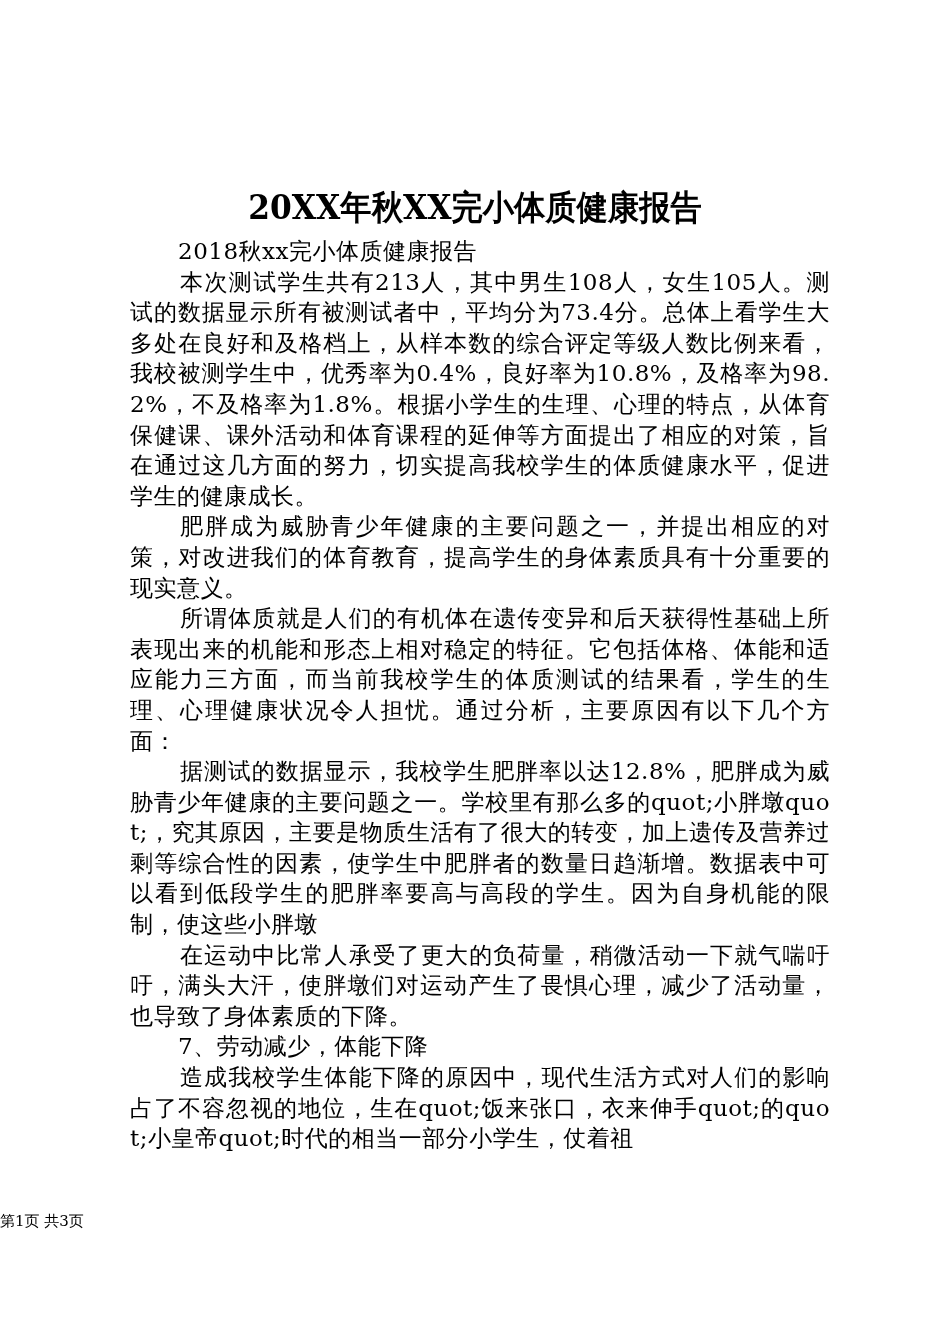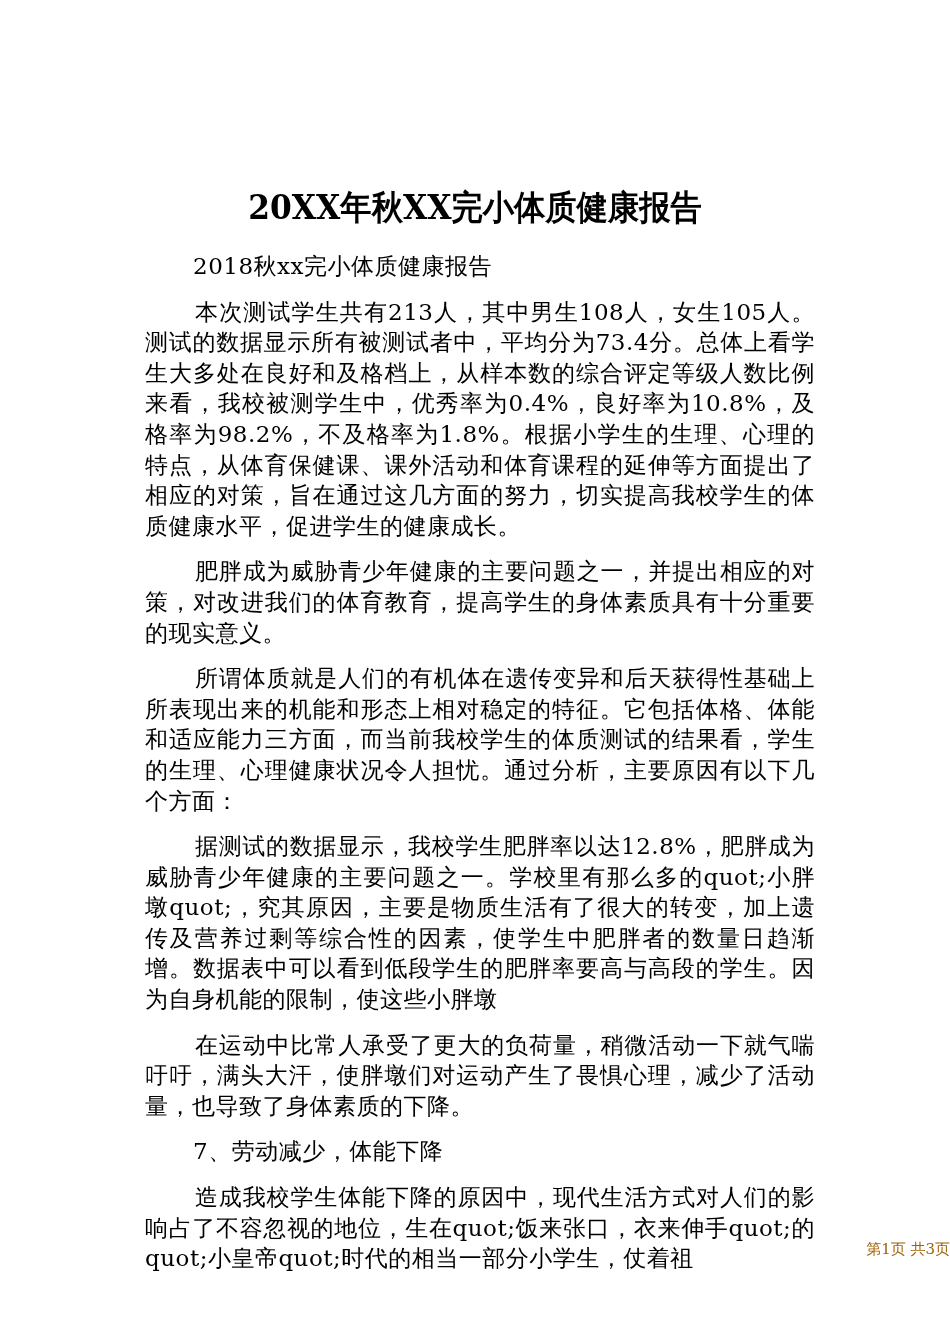--- a/index.html
+++ b/index.html
@@ -37,41 +37,41 @@
     }
     .body {
       position: absolute;
       left: 130px;
       top: 236px;
       width: 700px;
       font-size: 23px;
       line-height: 30.6px;
     }
     .para {
-      margin: 15px;
+      margin: 0;
       text-align: justify;
       text-align-last: left;
       word-break: break-all;
       letter-spacing: 0.5px;
     }
     .indent {
       text-indent: 50px;
     }
     .indent-sub {
       text-indent: 48px;
     }
     .footer {
       position: absolute;
       left: 0;
-      top: 1239px;
+      top: 1211px;
       width: 950px;
-      text-align: right;
+      text-align: left;
       font-size: 15px;
       line-height: 20px;
-      color: #a16207;
+      color: #000000;
     }
   </style>
 </head>
 <body>
 
 <div class="page">
   <div class="title">20XX年秋XX完小体质健康报告</div>
 
   <div class="body">
     <p class="para indent-sub">2018秋xx完小体质健康报告</p>

